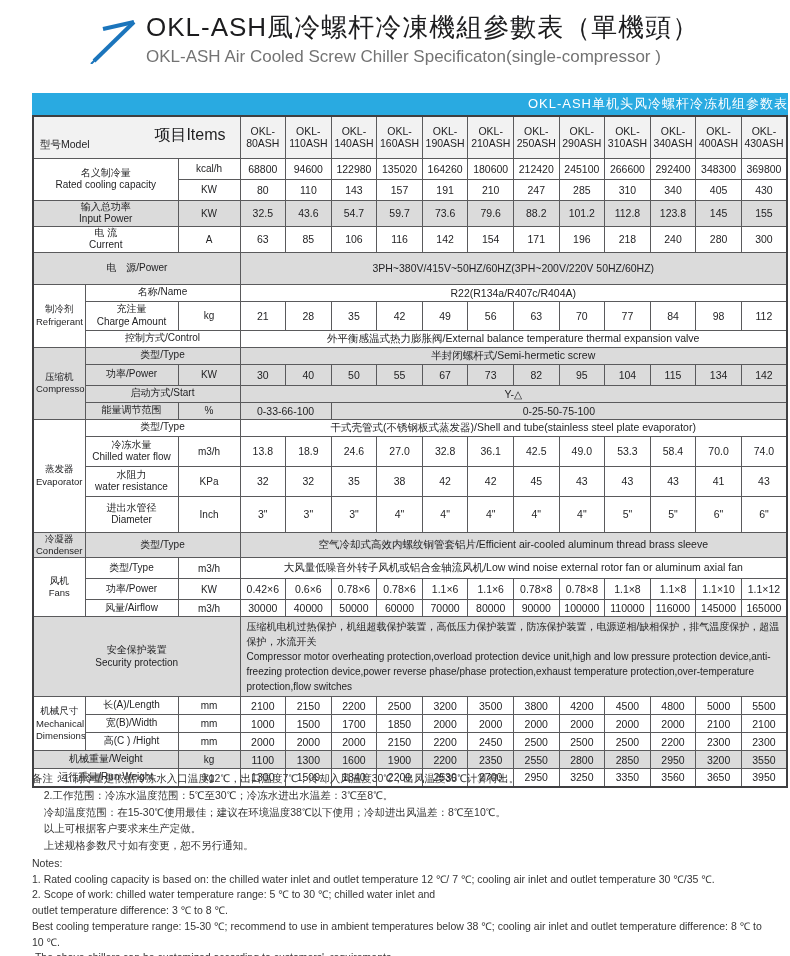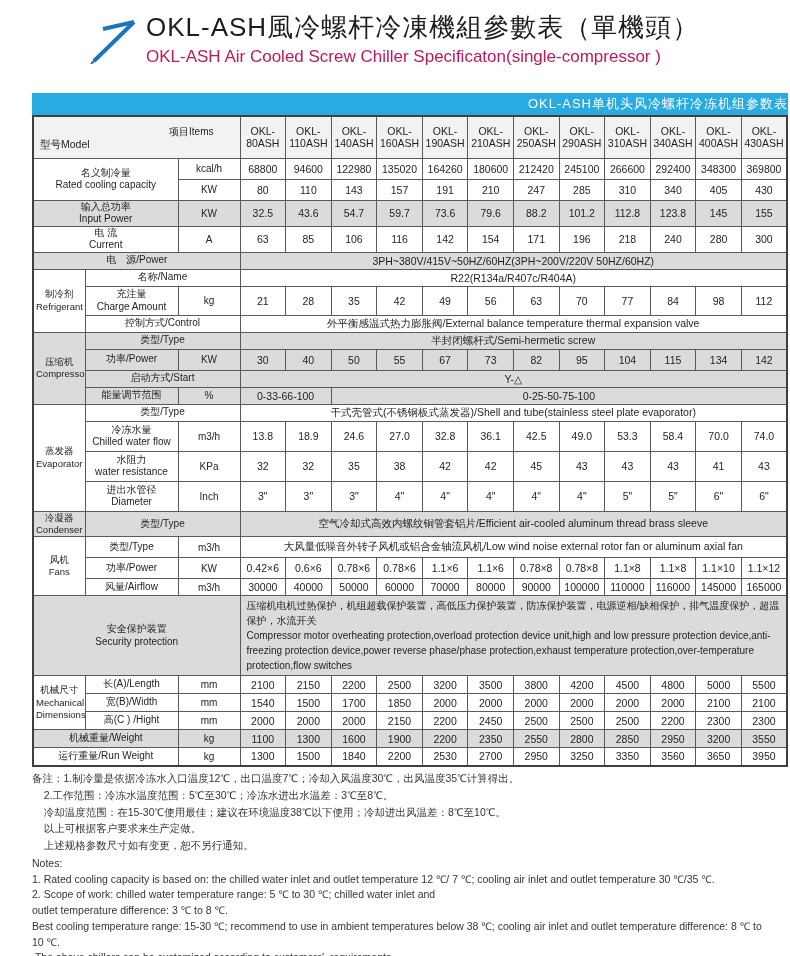--- a/index.html
+++ b/index.html
@@ -3,21 +3,21 @@
 <meta charset="utf-8">
 <style>
   html,body{margin:0;padding:0;background:#ffffff;}
   .page{position:relative;width:790px;height:956px;background:#fff;overflow:hidden;
         font-family:Liberation Sans, sans-serif;color:#222;}
 
   
   .titlebar{position:absolute;left:90px;top:10px;display:flex;align-items:flex-start;gap:8px;}
   .logo{width:48px;height:50px;flex:0 0 auto;margin-top:4px;}
   .title-zh{font-size:26px;font-weight:500;color:#1c1c1e;letter-spacing:1px;white-space:nowrap;}
-  .title-en{font-size:17px;color:#be185d;margin-top:2px;white-space:nowrap;}
+  .title-en{font-size:17px;color:#737373;margin-top:2px;white-space:nowrap;}
 
   
   .tablewrap{position:absolute;left:32px;top:93px;width:756px;}
   .banner{height:22px;line-height:22px;background:#29aae1;color:#fff;font-size:13px;
           text-align:right;letter-spacing:1px;}
   table{width:756px;border-collapse:collapse;table-layout:fixed;}
   table{border:2px solid #3f3f41;}
   td{border:1px solid #5a5a5c;padding:0 2px;text-align:center;vertical-align:middle;
      white-space:pre-line;overflow:hidden;color:#1e1e20;}
   tr.sec td{border-top:1.6px solid #3f3f41;}
@@ -31,21 +31,21 @@
   td.unit {font-size:10px;}
   td.span {font-size:10.5px;}
   td.secu {font-size:10px;text-align:left;white-space:pre-wrap;line-height:1.5;
            padding:2px 6px;vertical-align:middle;}
   
   td.corner{position:relative;padding:0;
     background-image:linear-gradient(to bottom right,
       transparent calc(50% - 0.8px), #5a5a5c calc(50% - 0.8px),
       #5a5a5c calc(50% + 0.8px), transparent calc(50% + 0.8px));}
   td.corner .c-model{position:absolute;left:6px;top:52%;font-size:10.5px;}
-  td.corner .c-items{position:absolute;right:26px;top:20%;font-size:10px;}
+  td.corner .c-items{position:absolute;right:14px;top:20%;font-size:16px;}
 
   
   .notes{position:absolute;left:32px;top:770px;width:742px;font-size:10.5px;color:#353535;}
   .notes-zh{white-space:pre-wrap;line-height:1.6;}
   .notes-en{white-space:pre-wrap;line-height:1.5;margin-top:2px;}
 </style>
 </head>
 <body>
 
 <div class="page">
@@ -169,21 +169,21 @@
             <td class="val">116</td>
             <td class="val">142</td>
             <td class="val">154</td>
             <td class="val">171</td>
             <td class="val">196</td>
             <td class="val">218</td>
             <td class="val">240</td>
             <td class="val">280</td>
             <td class="val">300</td>
           </tr>
-          <tr class="bg-g sec" style="height: 17px;">
+          <tr class="bg-g sec" style="height: 32px;">
             <td colspan="3" class="label">电　源/Power</td>
             <td colspan="12" class="span">3PH~380V/415V~50HZ/60HZ(3PH~200V/220V  50HZ/60HZ)</td>
           </tr>
           <tr class="bg-w sec" style="height: 17px;">
             <td rowspan="3" class="glabel">制冷剂
 Refrigerant</td>
             <td colspan="2" class="label">名称/Name</td>
             <td colspan="12" class="span">R22(R134a/R407c/R404A)</td>
           </tr>
           <tr class="bg-w" style="height: 29px;">
@@ -272,21 +272,21 @@
             <td class="val">38</td>
             <td class="val">42</td>
             <td class="val">42</td>
             <td class="val">45</td>
             <td class="val">43</td>
             <td class="val">43</td>
             <td class="val">43</td>
             <td class="val">41</td>
             <td class="val">43</td>
           </tr>
-          <tr class="bg-w" style="height: 30px;">
+          <tr class="bg-w" style="height: 36px;">
             <td class="label">进出水管径
 Diameter</td>
             <td class="unit">Inch</td>
             <td class="val">3"</td>
             <td class="val">3"</td>
             <td class="val">3"</td>
             <td class="val">4"</td>
             <td class="val">4"</td>
             <td class="val">4"</td>
             <td class="val">4"</td>
@@ -362,21 +362,21 @@
             <td class="val">3800</td>
             <td class="val">4200</td>
             <td class="val">4500</td>
             <td class="val">4800</td>
             <td class="val">5000</td>
             <td class="val">5500</td>
           </tr>
           <tr class="bg-w" style="height: 18px;">
             <td class="label">宽(B)/Width</td>
             <td class="unit">mm</td>
-            <td class="val">1540</td>
+            <td class="val">1000</td>
             <td class="val">1500</td>
             <td class="val">1700</td>
             <td class="val">1850</td>
             <td class="val">2000</td>
             <td class="val">2000</td>
             <td class="val">2000</td>
             <td class="val">2000</td>
             <td class="val">2000</td>
             <td class="val">2000</td>
             <td class="val">2100</td>

